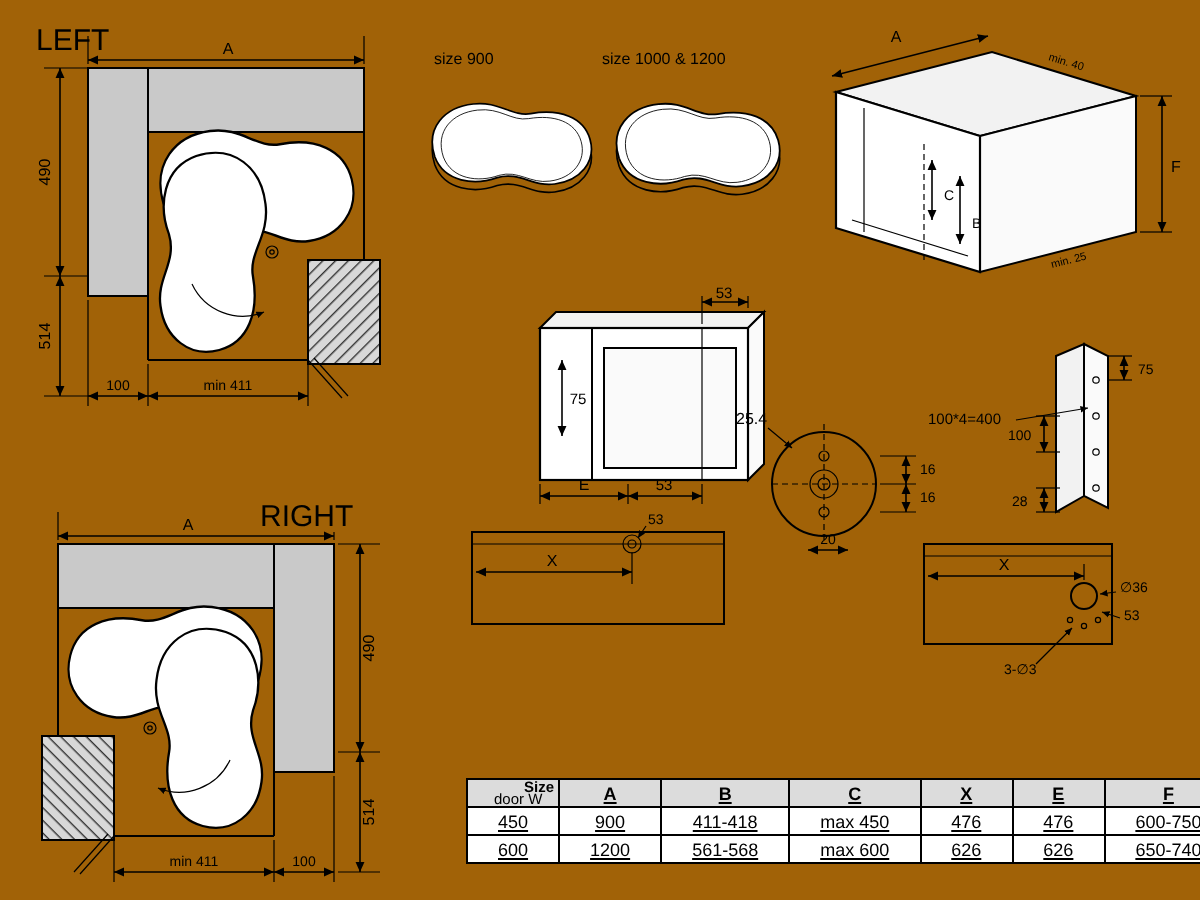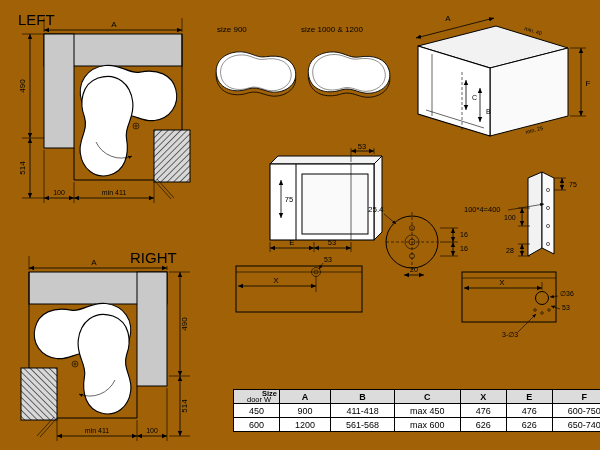--- a/index.html
+++ b/index.html
@@ -11,21 +11,21 @@
   .o{stroke:#000;stroke-width:1;fill:none;}
   .thin{stroke:#000;stroke-width:0.6;fill:none;}
   .wall{fill:#c9c9c9;stroke:#000;stroke-width:1;}
   .face{fill:#f2f2f2;stroke:#000;stroke-width:1;}
   .face2{fill:#fafafa;stroke:#000;stroke-width:1;}
   .white{fill:#fff;stroke:#000;stroke-width:1.1;}
   .dash{stroke:#000;stroke-width:0.6;fill:none;stroke-dasharray:3,2;}
   #spec-table{position:absolute;left:233px;top:389px;border-collapse:collapse;
               font-size:9px;table-layout:fixed;}
   #spec-table th,#spec-table td{border:1px solid #000;text-align:center;
-              padding:0 15px;height:13px;overflow:hidden;white-space:nowrap;}
+              padding:0 15px;height:13px;overflow:hidden;white-space:nowrap;text-decoration:underline;}
   #spec-table th{font-weight:bold;background:#dcdcdc;}
   #spec-table td{background:#fff;}
   th.diag{position:relative;background-color:#dcdcdc;
     background-image:linear-gradient(to bottom right,
       transparent calc(50% - 0.6px), #000 calc(50% - 0.6px),
       #000 calc(50% + 0.6px), transparent calc(50% + 0.6px));}
   th.diag .dt{position:absolute;top:-1px;right:2px;font-size:7.5px;font-weight:bold;}
   th.diag .db{position:absolute;bottom:-1px;left:2px;font-size:7.5px;font-weight:normal;margin-left:11px;}
 </style>
 </head>

